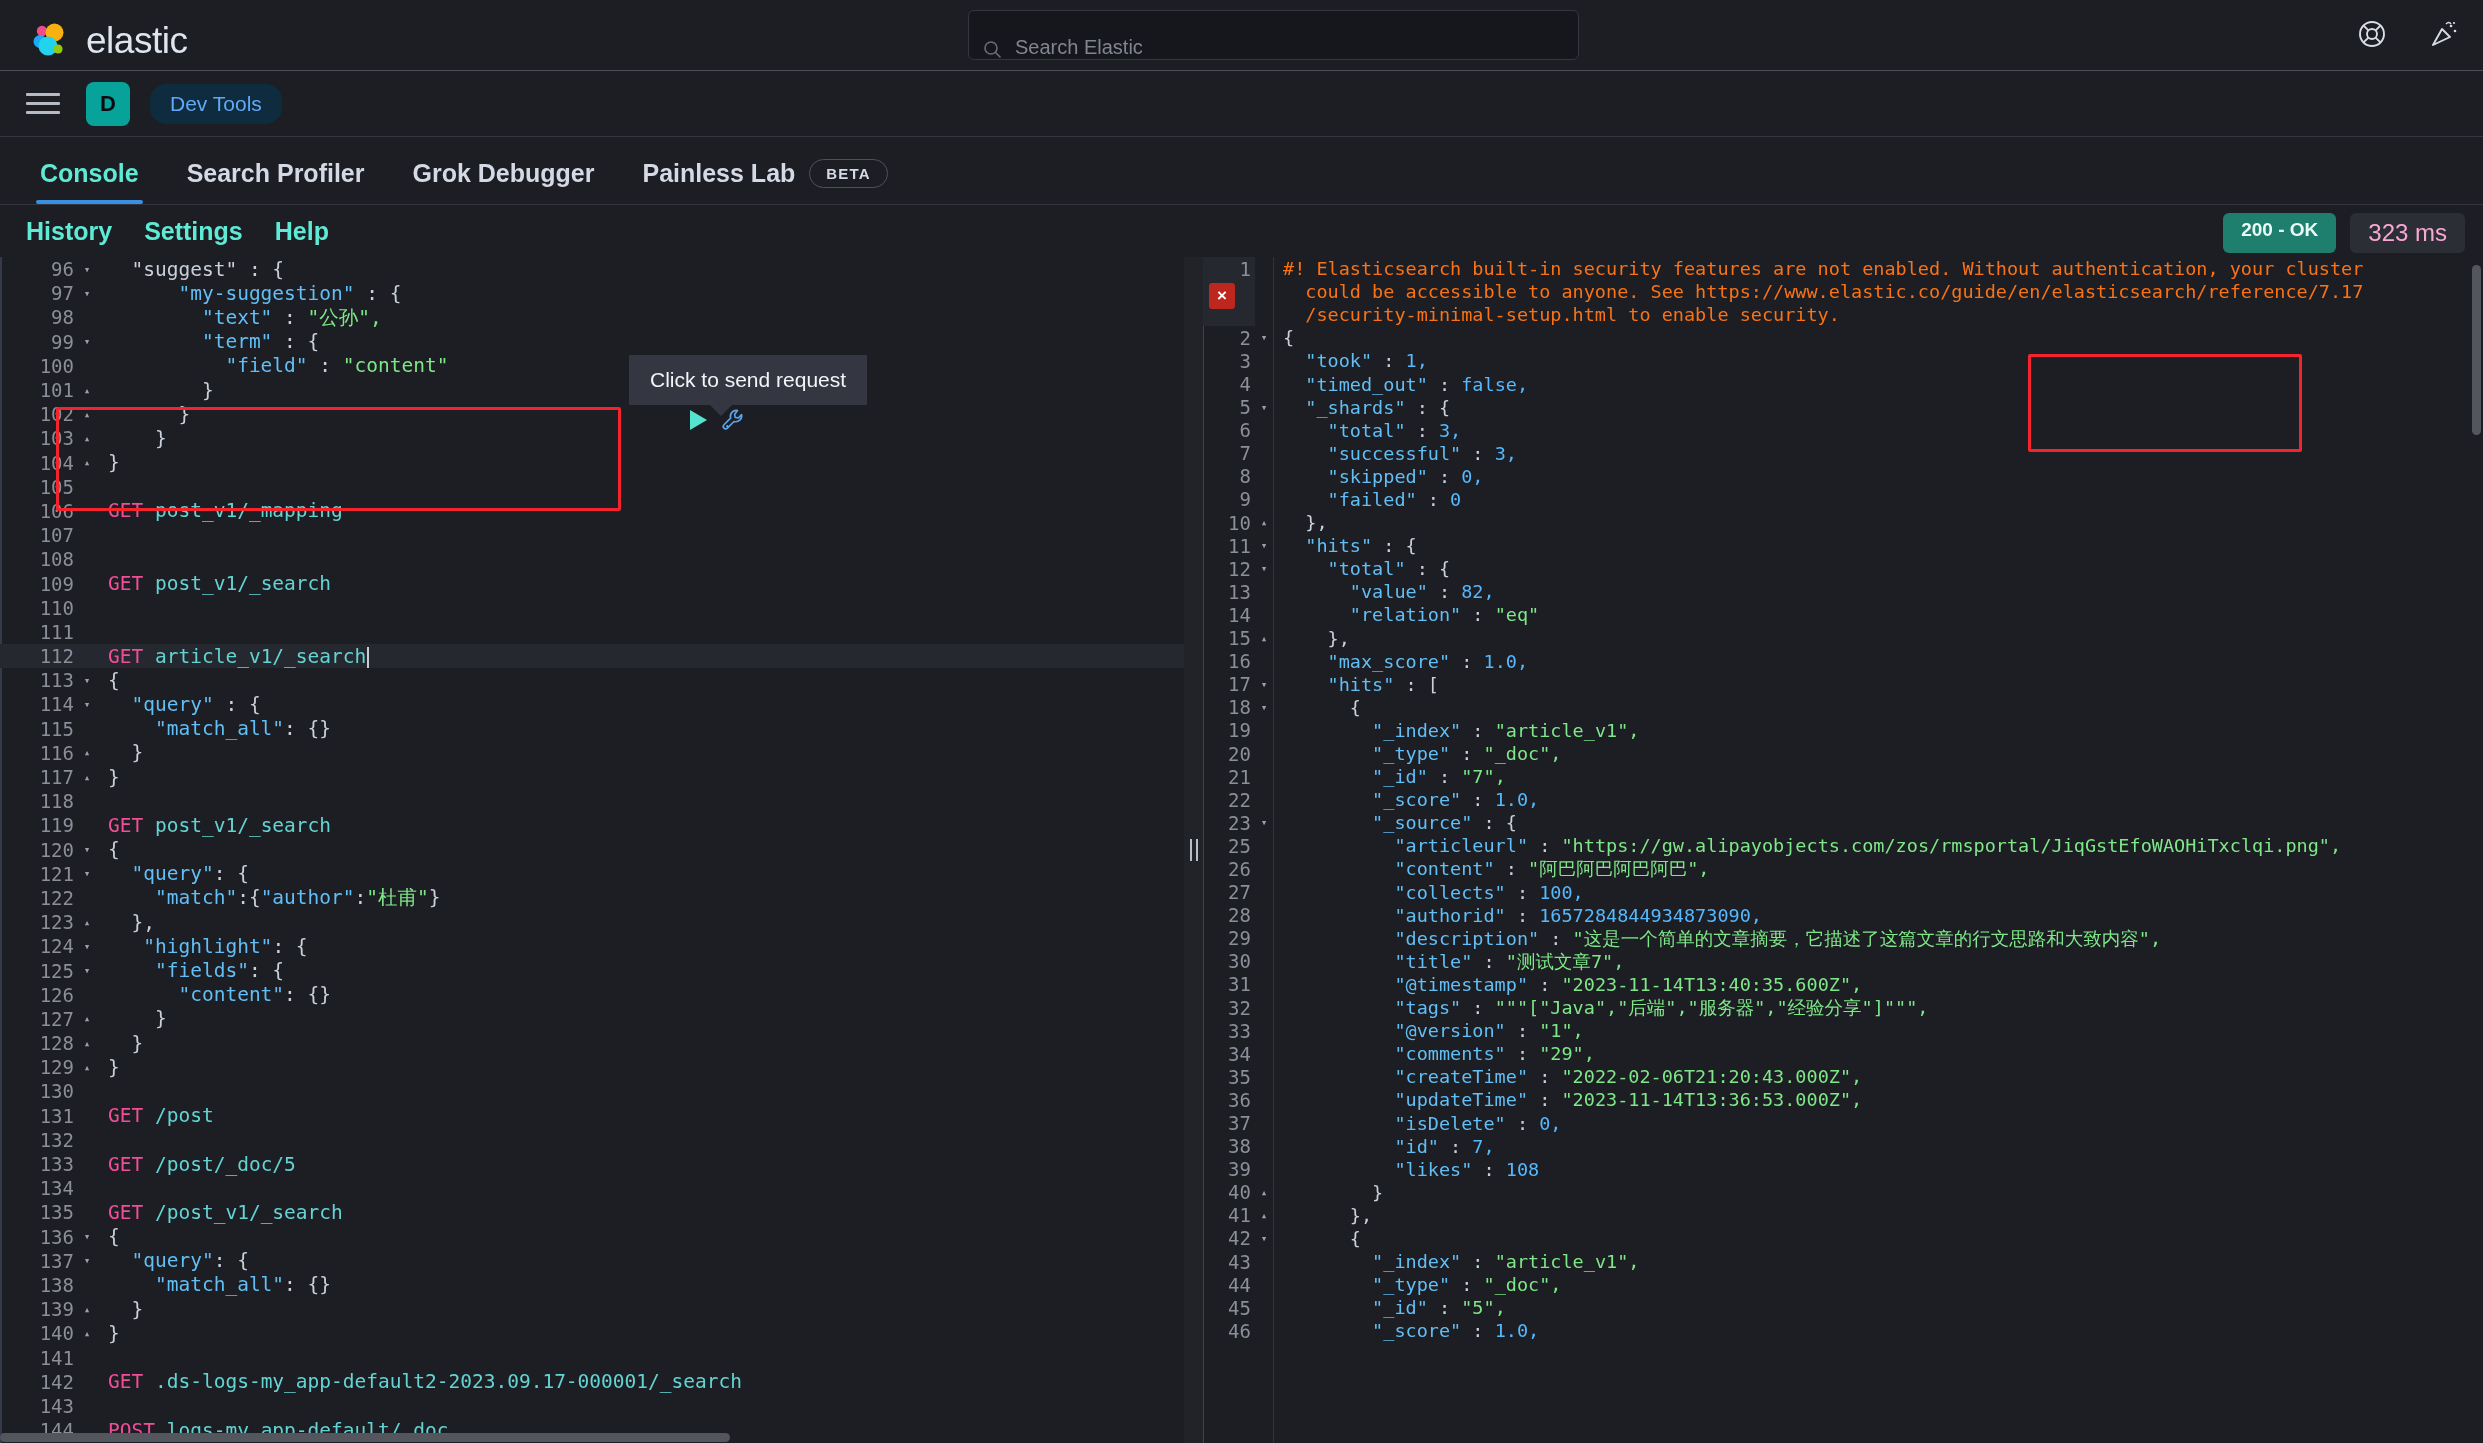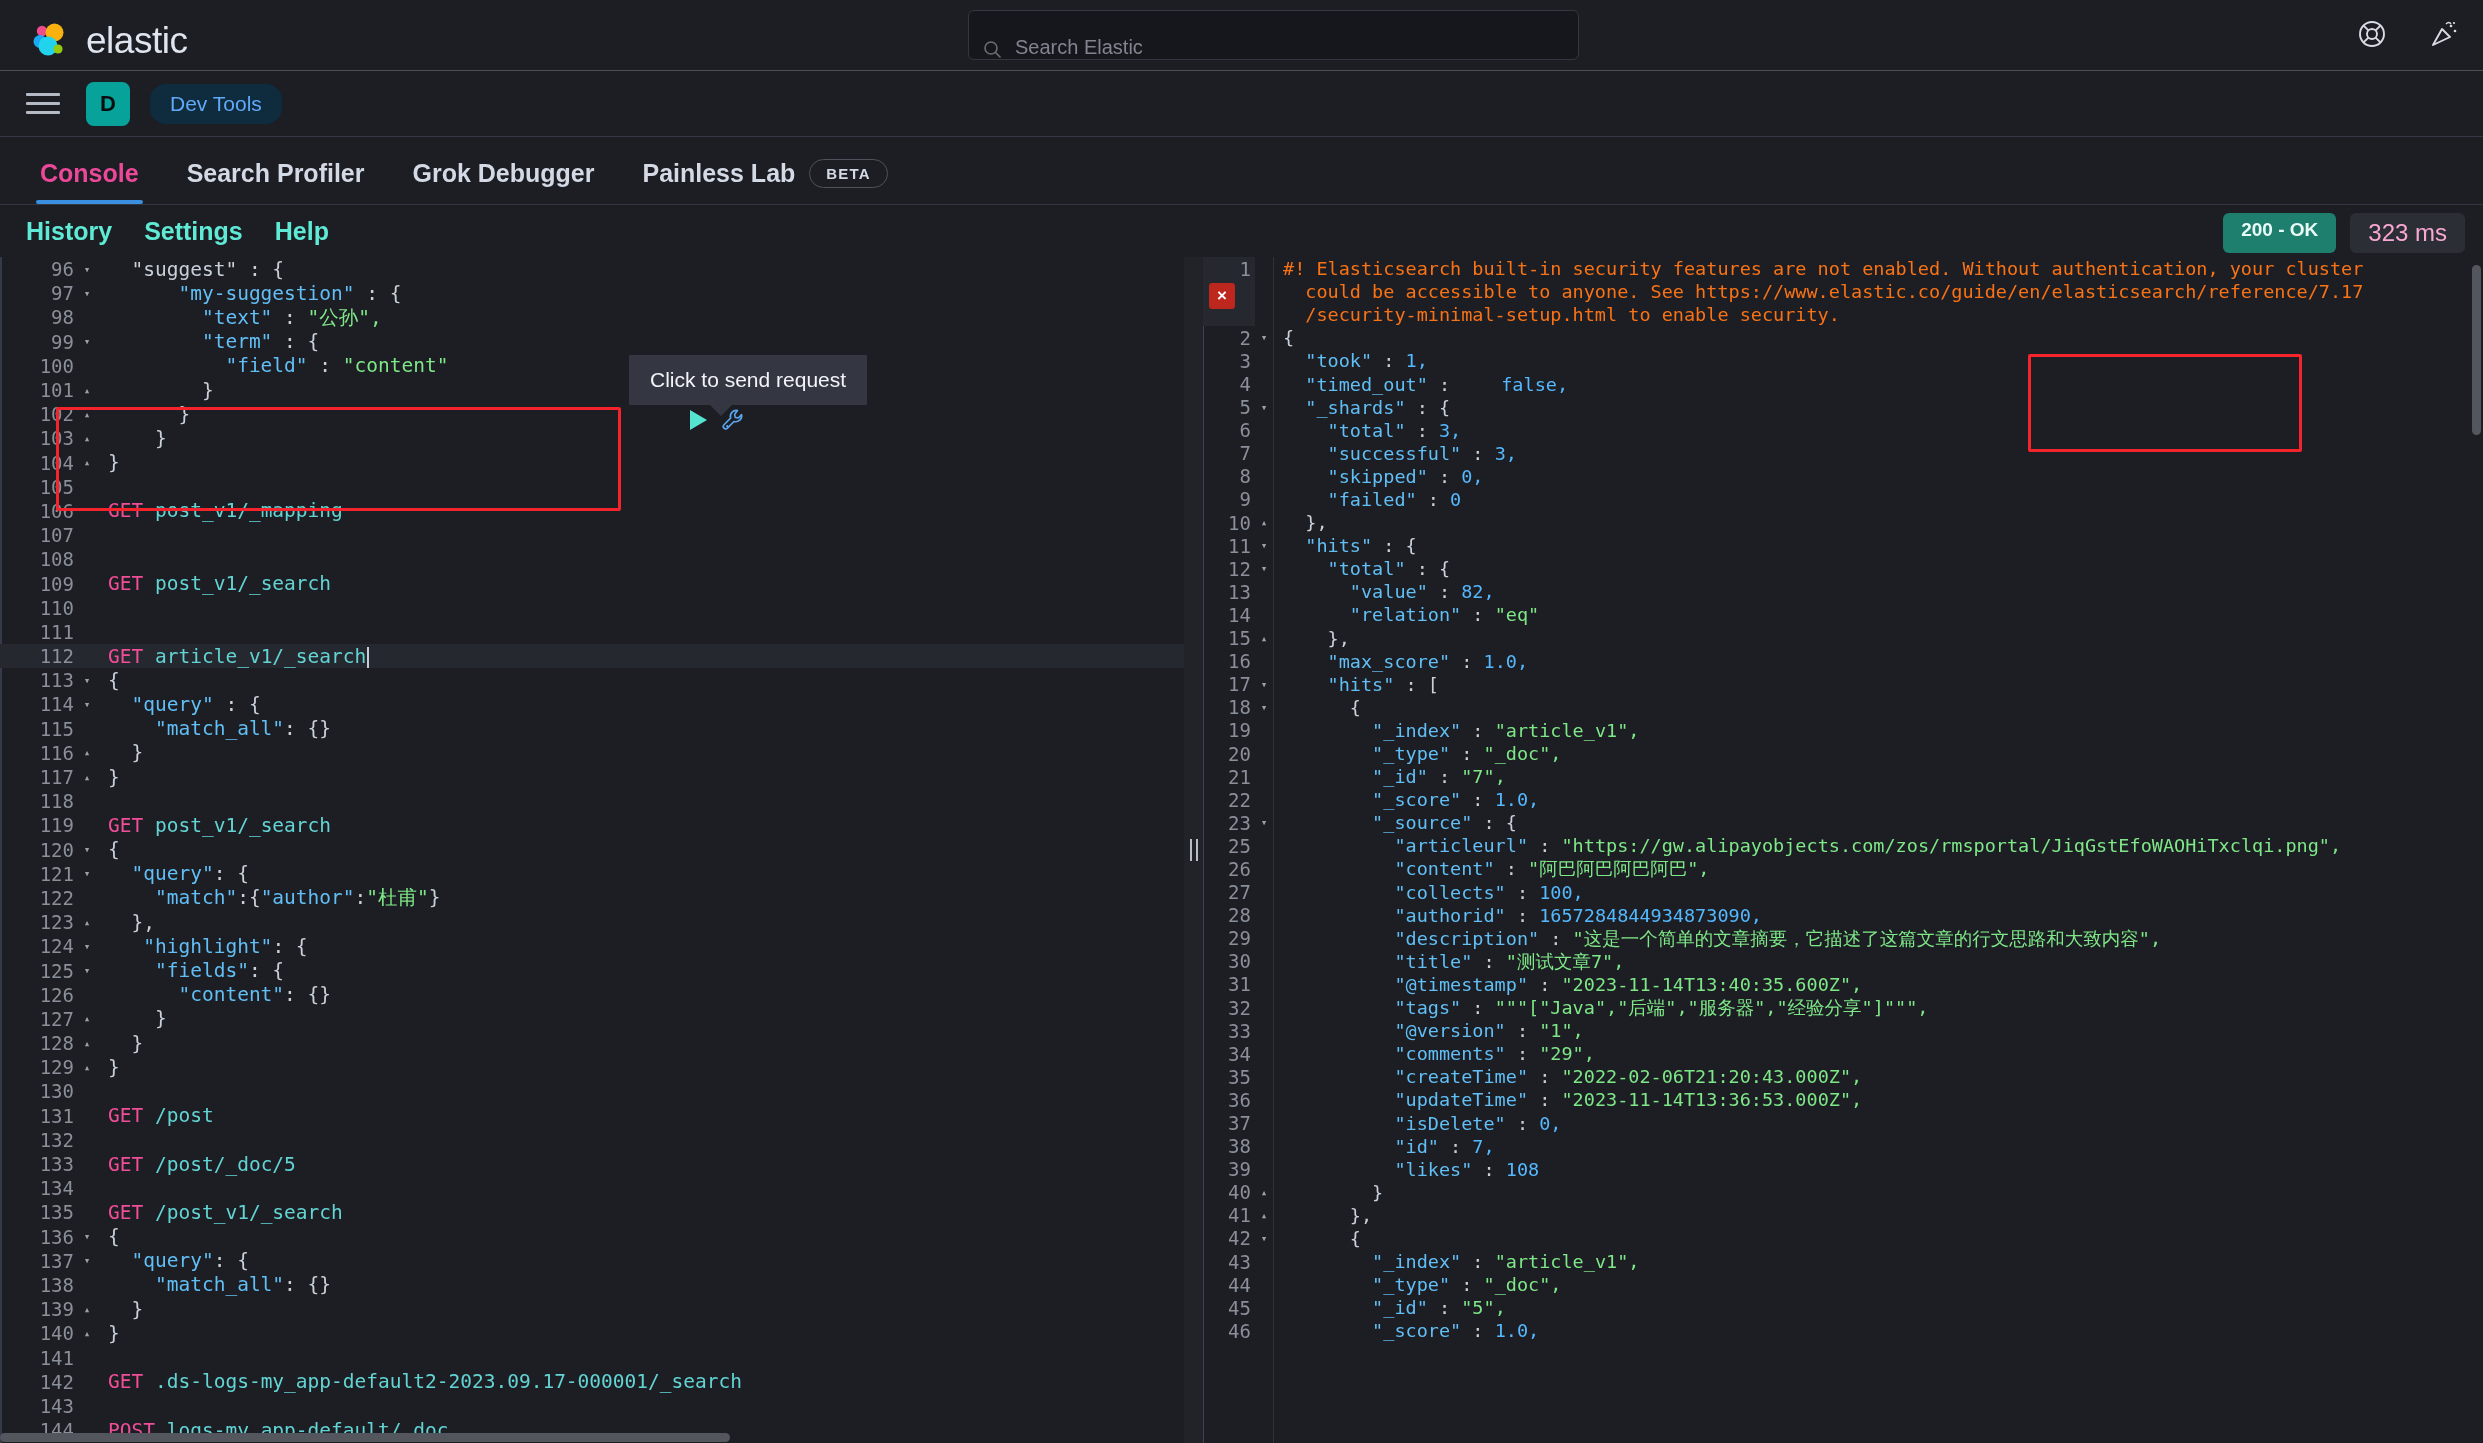--- a/index.html
+++ b/index.html
@@ -72,21 +72,21 @@
   #primary-tabs {
     position: absolute; top: 137px; left: 0; width: 2483px; height: 68px;
     background: #1d1e24; border-bottom: 1px solid #343741;
     display: flex; align-items: flex-end; padding-left: 16px;
   }
   .ptab {
     position: relative; font-size: 25px; color: #d4dae5;
     padding: 0 24px 16px 24px; cursor: pointer; font-weight: 700;
     display: flex; align-items: center; gap: 14px;
   }
-  .ptab.active { color: #ec4899; }
+  .ptab.active { color: #5eead4; }
   .ptab.active::after {
     content: ""; position: absolute; left: 20px; right: 20px; bottom: 0;
     height: 4px; background: #3a8fe0; border-radius: 2px;
   }
   .beta-badge {
     font-size: 15px; font-weight: 700; letter-spacing: 1.2px;
     color: #d4dae5; border: 1px solid #4f525b;
     border-radius: 20px; padding: 5px 16px; background: transparent;
   }
 
@@ -146,21 +146,21 @@
   #output-pane .ln { width: 52px; min-width: 52px; }
   #output-pane .line { height: 23.1px; font-size: 18.5px; }
   #output-pane .code { padding-left: 10px; }
 
   
   .t-method  { color: #f04e98; }
   .t-url     { color: #62d4d3; }
   .t-key     { color: #61bff5; }
   .t-str     { color: #7ee787; }
   .t-num     { color: #54b9ff; }
-  .t-bool    { color: #54b9ff; margin-left: 40px; }
+  .t-bool    { color: #54b9ff; }
   .t-punc    { color: #c9d0da; }
   .t-comment { color: #f97316; }
 
   
   .annot-box {
     position: absolute; border: 3px solid #f5232b; pointer-events: none;
     border-radius: 2px;
   }
   #annot-request { left: 56px; top: 150px; width: 565px; height: 104px; }
   #annot-hits    { left: 825px; top: 97px; width: 274px; height: 98px; }

